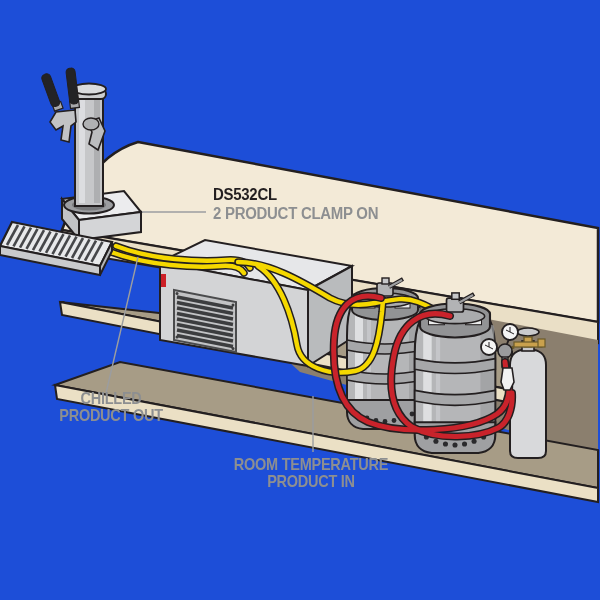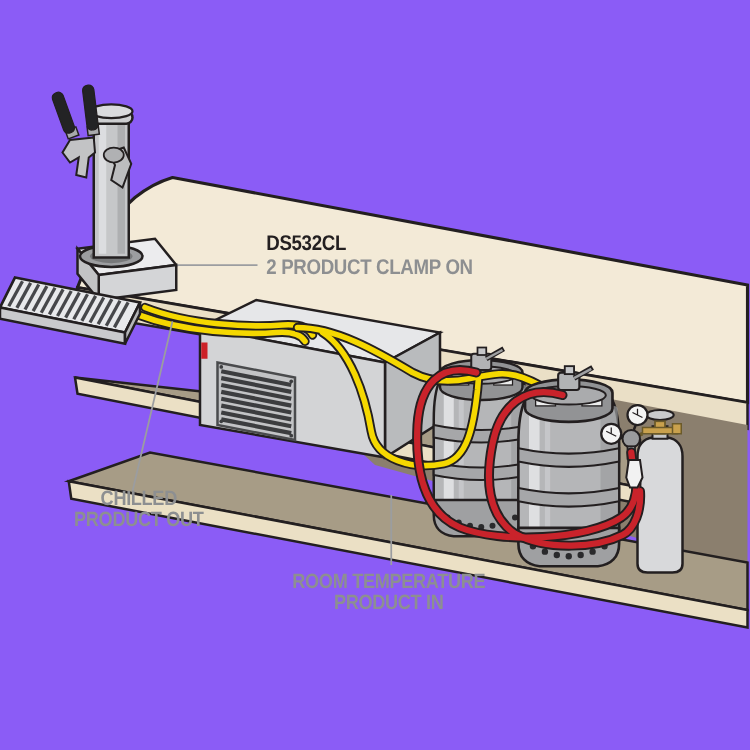--- a/index.html
+++ b/index.html
@@ -1,16 +1,16 @@
 <!DOCTYPE html>
 <html><head>
 <meta charset="utf-8">
 <style>
   html,body{margin:0;padding:0;background:#ffffff;}
-  .stage{position:relative;width:600px;height:600px;background:#8b5cf6;overflow:hidden;
+  .stage{position:relative;width:600px;height:600px;background:#1d4ed8;overflow:hidden;
          font-family:"Liberation Sans", sans-serif;}
   svg{display:block}
   .lbl{font-family:"Liberation Sans", sans-serif;font-weight:700;letter-spacing:-0.3px;}
 </style>
 </head>
 <body>
 
 <div class="stage">
 <svg width="600" height="600" viewBox="0 0 600 600">
 

